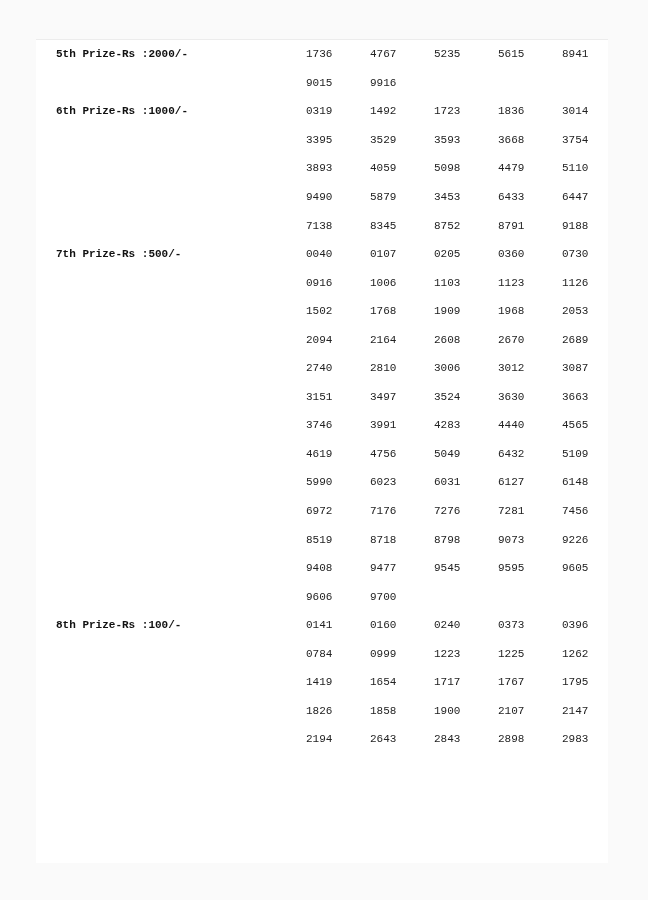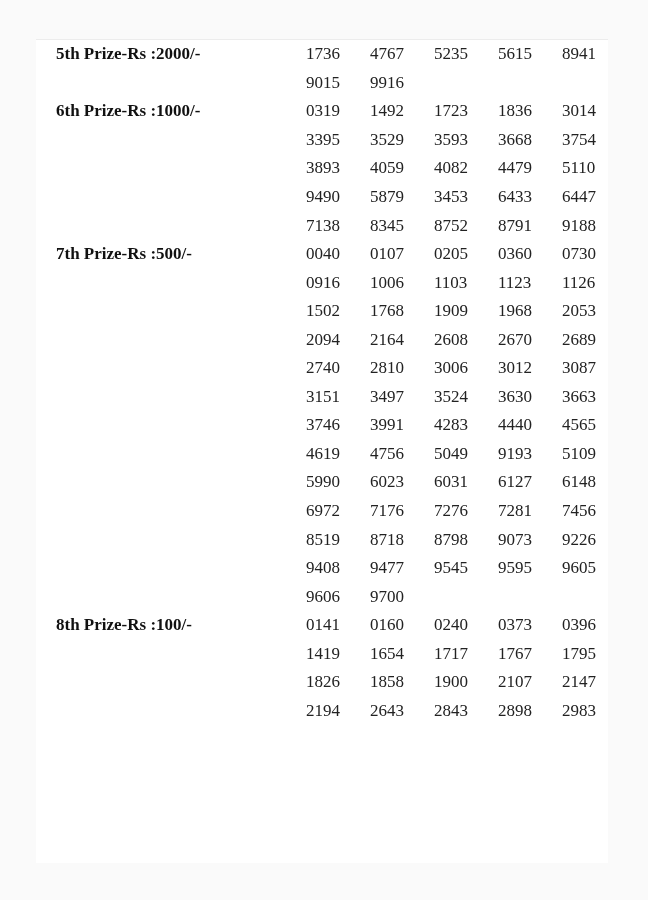--- a/index.html
+++ b/index.html
@@ -15,22 +15,22 @@
       left: 36px;
       top: 39px;
       width: 572px;
       height: 823px;
       background: #ffffff;
       border-top: 1px solid #ececec;
     }
     table.results {
       border-collapse: collapse;
       width: 100%;
-      font-family: Liberation Serif, serif;
-      font-size: 17px;
+      font-family: Liberation Mono, monospace;
+      font-size: 11px;
       color: #222;
     }
     table.results td {
       height: 28.55px;
       padding: 0;
       vertical-align: middle;
     }
     td.prize-label {
       width: 250px;
       padding-left: 20px !important;
@@ -80,21 +80,21 @@
           <td class="num">3395</td>
           <td class="num">3529</td>
           <td class="num">3593</td>
           <td class="num">3668</td>
           <td class="num">3754</td>
         </tr>
         <tr>
           <td class="prize-label"></td>
           <td class="num">3893</td>
           <td class="num">4059</td>
-          <td class="num">4082</td>
+          <td class="num">5098</td>
           <td class="num">4479</td>
           <td class="num">5110</td>
         </tr>
         <tr>
           <td class="prize-label"></td>
           <td class="num">9490</td>
           <td class="num">5879</td>
           <td class="num">3453</td>
           <td class="num">6433</td>
           <td class="num">6447</td>
@@ -161,21 +161,21 @@
           <td class="num">3991</td>
           <td class="num">4283</td>
           <td class="num">4440</td>
           <td class="num">4565</td>
         </tr>
         <tr>
           <td class="prize-label"></td>
           <td class="num">4619</td>
           <td class="num">4756</td>
           <td class="num">5049</td>
-          <td class="num">9193</td>
+          <td class="num">6432</td>
           <td class="num">5109</td>
         </tr>
         <tr>
           <td class="prize-label"></td>
           <td class="num">5990</td>
           <td class="num">6023</td>
           <td class="num">6031</td>
           <td class="num">6127</td>
           <td class="num">6148</td>
         </tr>
@@ -214,20 +214,28 @@
         <tr>
           <td class="prize-label">8th Prize-Rs :100/-</td>
           <td class="num">0141</td>
           <td class="num">0160</td>
           <td class="num">0240</td>
           <td class="num">0373</td>
           <td class="num">0396</td>
         </tr>
         <tr>
           <td class="prize-label"></td>
+          <td class="num">0784</td>
+          <td class="num">0999</td>
+          <td class="num">1223</td>
+          <td class="num">1225</td>
+          <td class="num">1262</td>
+        </tr>
+        <tr>
+          <td class="prize-label"></td>
           <td class="num">1419</td>
           <td class="num">1654</td>
           <td class="num">1717</td>
           <td class="num">1767</td>
           <td class="num">1795</td>
         </tr>
         <tr>
           <td class="prize-label"></td>
           <td class="num">1826</td>
           <td class="num">1858</td>

